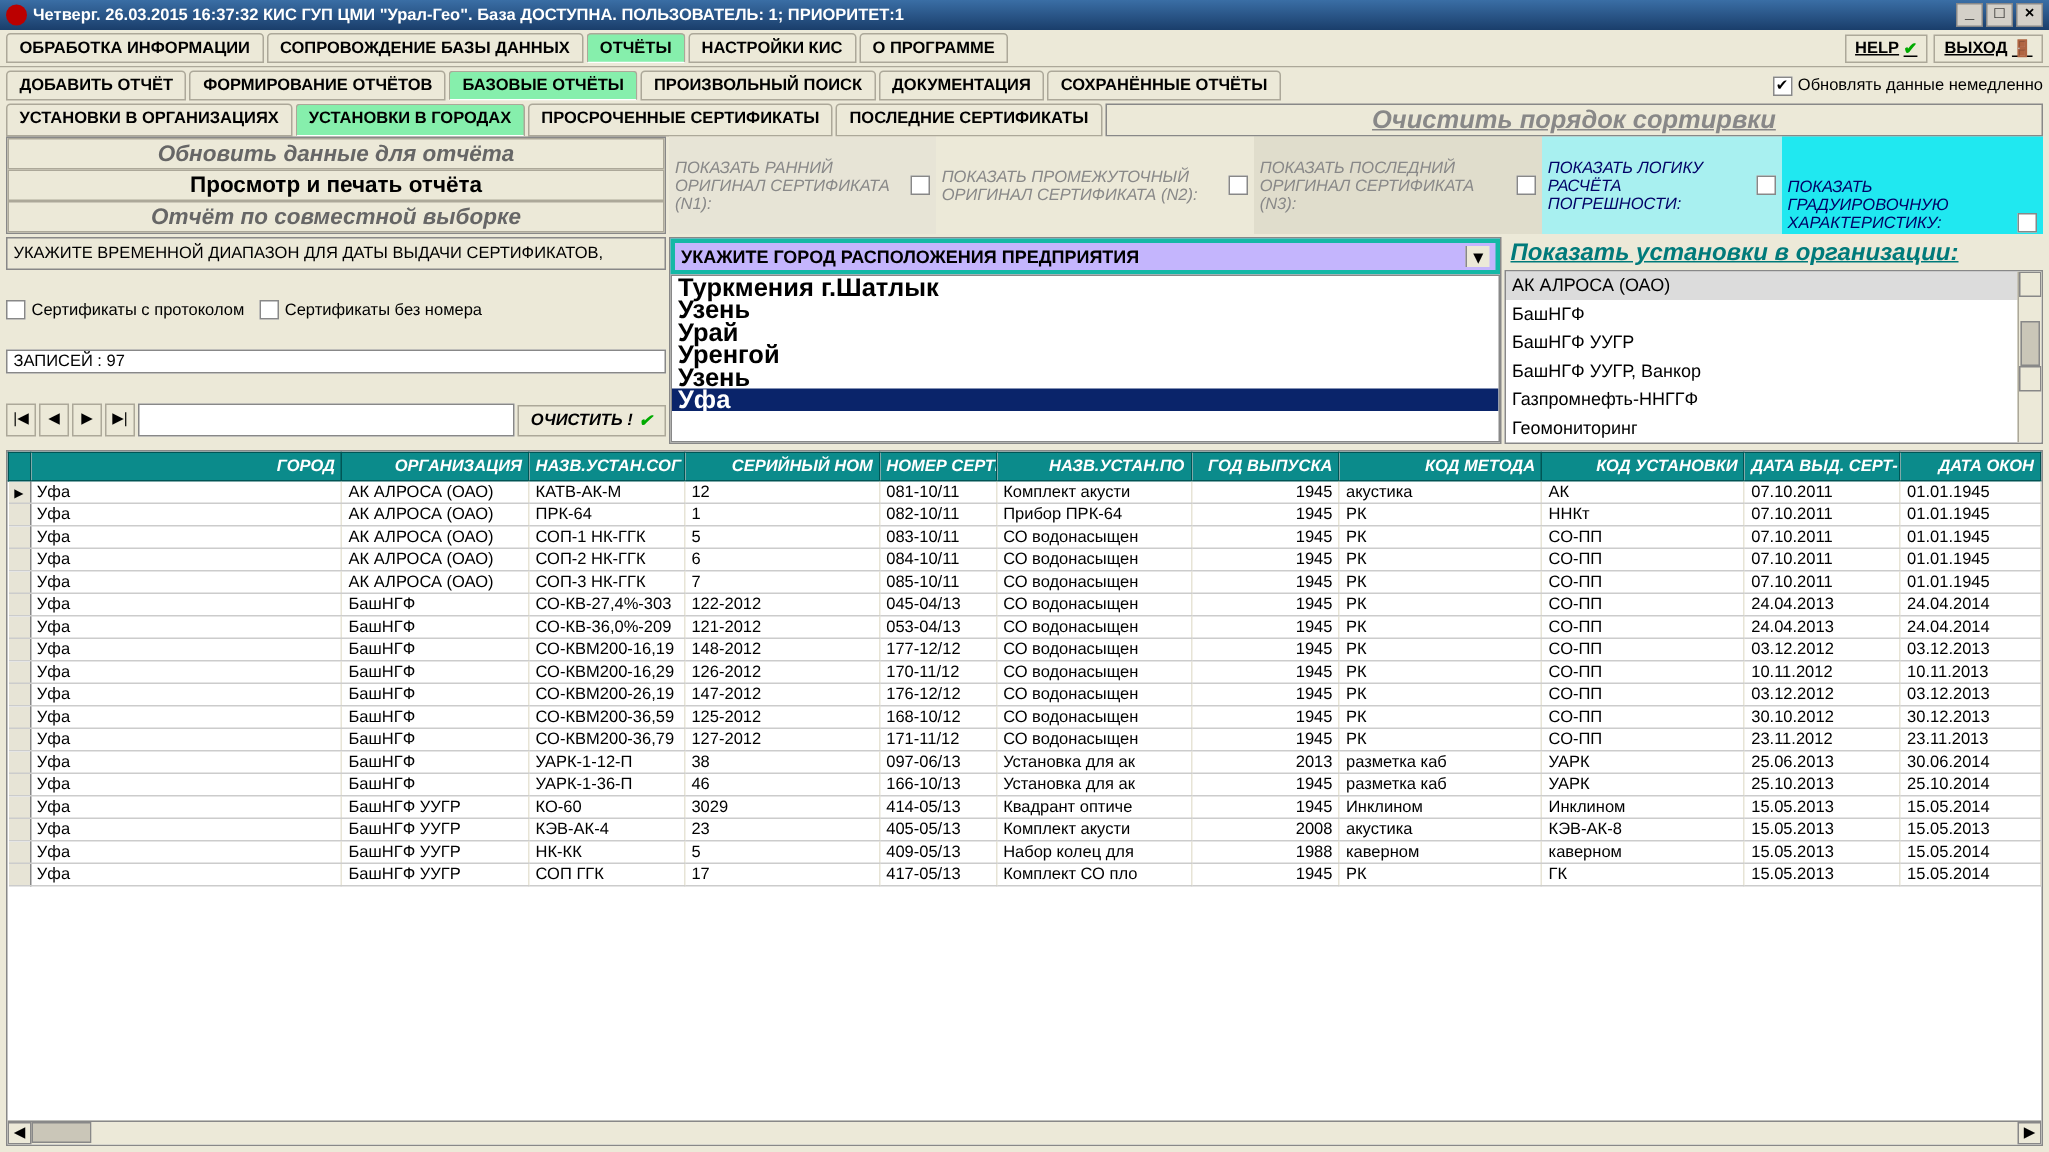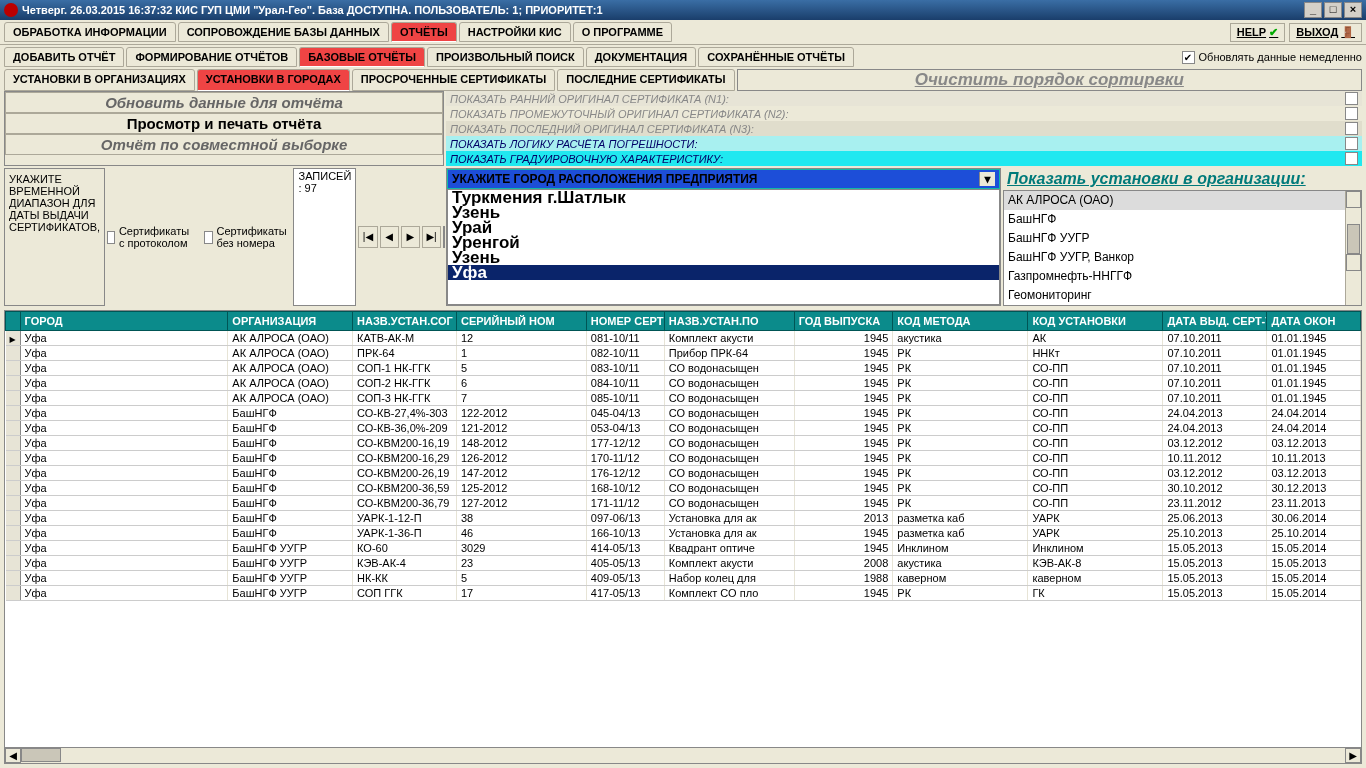--- a/index.html
+++ b/index.html
@@ -4,71 +4,71 @@
 <style>
 * { box-sizing: border-box; margin: 0; padding: 0; }
 body { font-family: Tahoma, Arial, sans-serif; font-size: 11px; background: #ece9d8; overflow: hidden; }
 .window { width: 1366px; height: 768px; background: #ece9d8; display: flex; flex-direction: column; }
 .titlebar { background: linear-gradient(#3a6ea5,#1a3e6b); color:#fff; height:20px; display:flex; align-items:center; padding:0 4px; font-weight:bold; font-size:11px; }
 .titlebar .icon { width:14px; height:14px; background:#b00; border-radius:50%; margin-right:4px; }
 .titlebar .ctrls { margin-left:auto; display:flex; gap:2px; }
 .titlebar .ctrls div { width:18px; height:16px; background:#d4d0c8; border:1px solid #888; text-align:center; line-height:13px; font-size:11px; color:#000;}
 .menubar { background:#ece9d8; border-bottom:1px solid #aca899; display:flex; align-items:center; padding:2px 4px; gap:2px; }
 .tabbtn { background:#ece9d8; border:1px solid #aca899; border-radius:3px 3px 0 0; padding:3px 8px; font-weight:bold; font-size:11px; white-space:nowrap; cursor:pointer;}
-.tabbtn.active { background:#ef4444; border-bottom:1px solid #fff;}
+.tabbtn.active { background:#86efac; border-bottom:1px solid #fff;}
 .rightmenu { margin-left:auto; display:flex; align-items:center; gap:4px;}
 .helpbtn { border:1px solid #aca899; padding:2px 6px; background:#ece9d8; text-decoration:underline; font-weight:bold; display:flex; align-items:center; gap:3px;}
 .check { color:#0a0; font-weight:bold;}
 .toolbar2 { background:#ece9d8; display:flex; align-items:center; padding:2px 4px; gap:2px; }
 .chkrow { display:flex; align-items:center; gap:4px;}
 .chkbox { width:13px; height:13px; border:1px solid #888; background:#fff; display:inline-flex; align-items:center; justify-content:center; font-size:10px;}
 .chkbox.on::before{content:"✔"; color:#000;}
 .row3 { display:flex; align-items:stretch; padding:0 4px; gap:2px;}
 .linkbig { color:#006; font-style:italic; font-weight:bold; text-decoration:underline; font-size:17px; padding:0 10px;}
 .actionpane { width:440px; display:flex; flex-direction:column; border:1px solid #888;}
 .actbtn { border:1px solid #aca899; background:#ece9d8; text-align:center; font-size:15px; font-weight:bold; font-style:italic; color:#666; padding:1px 0;}
 .actbtn.strong { color:#000; font-style:normal;}
-.certopts { flex:1; display:flex; flex-direction:column; }
+.certopts { flex:1; display:flex; flex-direction:row; }
 .certopt { display:flex; align-items:center; font-style:italic; font-size:11px; padding:1px 4px;}
 .certopt .lbl { flex:1; }
 .certopt .chkbox{margin-left:4px;}
 .certopt.c0 { background:#e7e4d6; color:#888;}
 .certopt.c1 { background:#ece9d8; color:#888;}
 .certopt.c2 { background:#e0ddcc; color:#888;}
 .certopt.c3 { background:#a8f0f0; color:#006;}
 .certopt.c4 { background:#20e8f0; color:#006;align-items:flex-end;}
 .midsection { display:flex; padding:2px 4px; gap:2px; }
-.leftctrl { width:440px; display:flex; gap:2px;}
+.leftctrl { width:440px; display:flex; flex-direction:column; gap:18px;}
 .daterow { border:1px solid #888; padding:4px;}
 .daterow .dline { display:flex; align-items:flex-end; gap:8px;}
 .daterow .dline .lbl { font-size:11px;}
 .dateinput { border:1px solid #888; background:#fff; padding:1px 2px; font-weight:bold; font-size:13px; width:80px; font-family:inherit;}
 .chkline { display:flex; gap:10px; padding:2px 0;}
 .recbar { border:1px solid #888; background:#fff; padding:1px 4px; font-size:11px;}
 .navrow { display:flex; align-items:center; gap:2px; padding:2px 0;}
 .navbtn { width:20px; height:22px; border:1px solid #aca899; background:#ece9d8; text-align:center; line-height:20px; font-size:10px;}
 .searchbox { flex:1; border:1px solid #888; background:#fff; height:22px;}
 .clearbtn { border:1px solid #aca899; background:#ece9d8; padding:3px 8px; font-weight:bold; font-style:italic; display:flex; align-items:center; gap:4px;}
 .midcol { width:555px; display:flex; flex-direction:column; border:1px solid #888;}
-.selhead { background:#1d4ed8; border:1px solid #14b8a6; padding:2px 4px; font-weight:bold; font-size:12px; display:flex;}
+.selhead { background:#c4b5fd; border:3px solid #14b8a6; padding:2px 4px; font-weight:bold; font-size:12px; display:flex;}
 .selhead .dd{margin-left:auto; width:16px; text-align:center; background:#ece9d8; border-left:1px solid #888;}
 .citylist { flex:1; overflow:hidden; background:#fff; border:1px solid #888;}
 .cityitem { padding:0 4px; font-size:17px; font-weight:bold; line-height:15px;}
 .cityitem.sel { background:#0a246a; color:#fff;}
 .rightcol { flex:1; display:flex; flex-direction:column;}
 .rightcaption { font-weight:bold; font-style:italic; font-size:16px; color:#007a7a; text-decoration:underline; padding:2px 4px;}
 .orglist { flex:1; background:#fff; border:1px solid #888; overflow:hidden; position:relative;}
 .orgitem { padding:0 4px; font-size:12px; line-height:19px;}
 .orgitem.sel { background:#dcdcdc;}
 .scroll { position:absolute; right:0; top:0; bottom:0; width:16px; background:#ece9d8; border-left:1px solid #aca899;}
 .scroll .thumb{height:30px; background:#cac6b8; border:1px solid #888; margin:16px 1px 0 1px;}
 .scroll::before,.scroll::after{content:"";display:block;height:15px;background:#ece9d8;border:1px solid #888;}
 .tablewrap { flex:1; margin:2px 4px 4px 4px; border:1px solid #888; background:#fff; overflow:hidden; position:relative;}
 table { border-collapse:collapse; width:100%; table-layout:fixed;}
-th { background:#0b8b8b; color:#fff; font-size:11px; text-align:left; padding:3px 4px; border:1px solid #055; white-space:nowrap; overflow:hidden;}
+th { background:#0b8b8b; color:#fff; font-size:11px; text-align:right; padding:3px 4px; border:1px solid #055; white-space:nowrap; overflow:hidden;font-style:italic;}
 td { font-size:11px; padding:1px 4px; border-bottom:1px solid #ccc; border-right:1px solid #e7e4d6; white-space:nowrap; overflow:hidden; background:#fff;}
 td.num { text-align:right;}
 .rowmark { width:14px; background:#e7e4d6; border-right:1px solid #888;}
 .rowmark.cur::before{content:"▶"; font-size:8px; color:#000;}
 .hscroll { position:absolute; left:0; right:0; bottom:0; height:16px; background:#ece9d8; border-top:1px solid #888; display:flex;}
 .hscroll .ar{ width:16px; border:1px solid #888; text-align:center; font-size:10px; line-height:14px;}
 .hscroll .track{flex:1; background:#ece9d8;}
 .hscroll .thumb2{width:40px; height:14px; background:#cac6b8; border:1px solid #888;}
 .bigclear { flex:1; border:1px solid #888; display:flex; align-items:center; justify-content:center;}
 </style>

